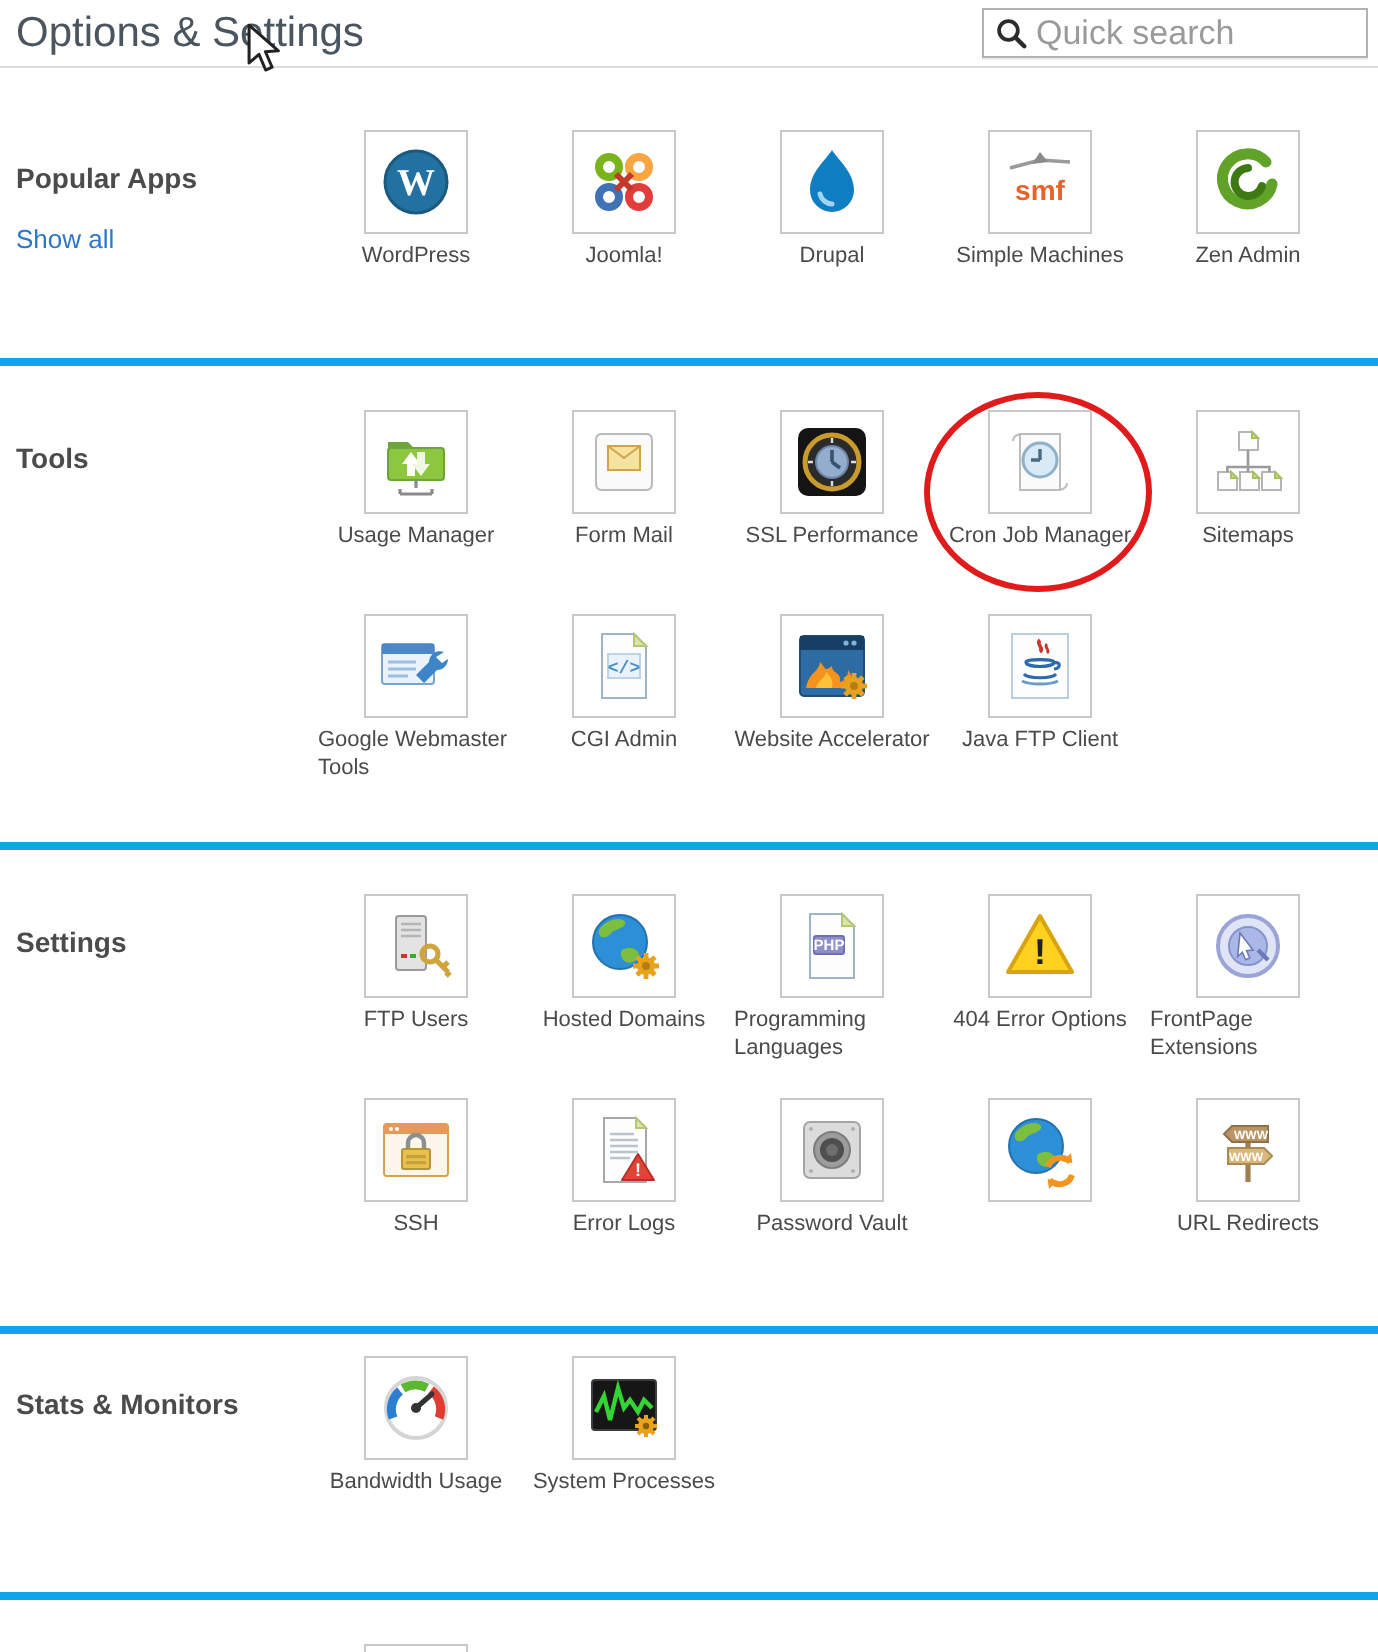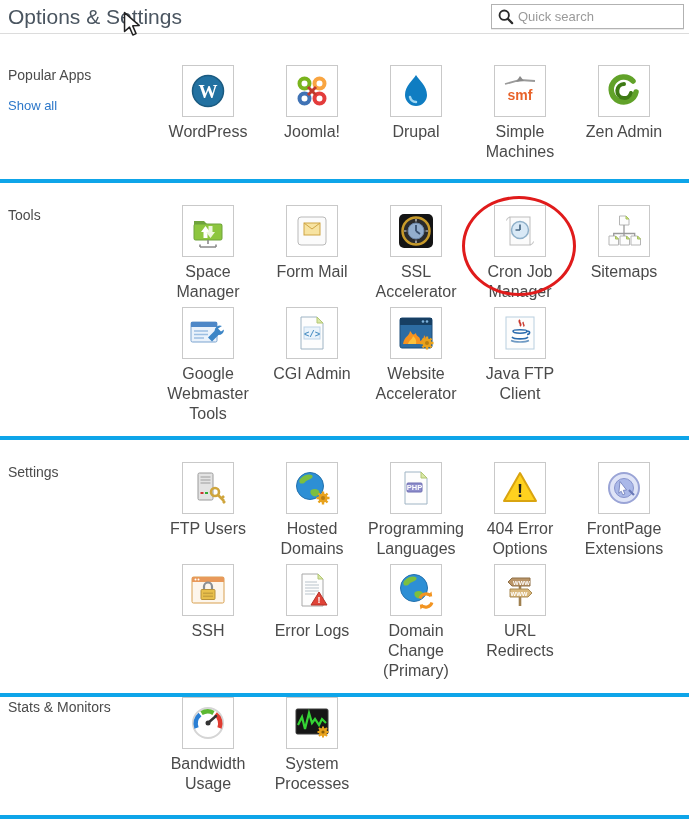--- a/index.html
+++ b/index.html
@@ -4,34 +4,34 @@
 <style>
   * { margin:0; padding:0; box-sizing:border-box; }
   html,body { width:689px; height:826px; overflow:hidden; background:#fff;
     font-family:"Liberation Sans", sans-serif; position:relative; }
   .header { position:relative; height:34px; border-bottom:1px solid #dcdcdc; }
   .page-title { position:absolute; left:8px; top:5px; font-size:21px; font-weight:400; color:#4a5560; }
   .search-box { position:absolute; top:4px; right:5px; width:193px; height:25px;
     border:1px solid #b2b2b2; background:#fff; display:flex; align-items:center;
     padding:0 5px; box-shadow:0 1px 0 #ececec; }
   .search-box svg { flex:0 0 auto; margin-right:4px; }
-  .search-input { border:none; outline:none; flex:1; font-size:13px; color:#444; min-width:0; background:transparent; font-family:"Liberation Sans", sans-serif; }
+  .search-input { border:none; outline:none; flex:1; font-size:17px; color:#444; min-width:0; background:transparent; font-family:"Liberation Sans", sans-serif; }
   .search-input::placeholder { color:#9a9a9a; }
   .section { display:flex; padding:22px 0 12px; border-top:4px solid #0ea5e9; }
   .section.first { border-top:none; padding-top:31px; }
-  .section.stats { padding-top:0; padding-bottom:16px; }
+  .section.stats { padding-top:11px; padding-bottom:16px; }
   .section.last { padding-top:22px; padding-bottom:0; }
   .section-head { width:156px; padding-left:8px; flex:0 0 auto; }
-  .section-heading { font-size:14px; font-weight:normal; color:#4b4b4b; margin-top:2px; }
+  .section-heading { font-size:14px; font-weight:bold; color:#4b4b4b; margin-top:16px; }
   .show-all { font-size:13px; color:#2c77c9; margin-top:15px; cursor:pointer; }
   .tiles { width:520px; display:flex; flex-wrap:wrap; align-content:flex-start; }
   .tile { width:104px; min-height:102px; display:flex; flex-direction:column; align-items:center; position:relative; cursor:pointer; }
   .tile-box { width:52px; height:52px; border:1px solid #c9c9c9; background:#fff;
     display:flex; align-items:center; justify-content:center; flex:0 0 auto; }
-  .tile-label { font-size:16px; color:#4a4a4a; text-align:center; margin-top:5px; line-height:1.25; max-width:98px; }
+  .tile-label { font-size:11px; color:#4a4a4a; text-align:left; margin-top:5px; line-height:1.25; max-width:98px; }
   .highlight-ring { position:absolute; left:-6px; top:-9px; width:114px; height:100px;
     border:3px solid #e01b1b; border-radius:50%; pointer-events:none; z-index:5; }
   .cursor { position:absolute; left:120px; top:11px; z-index:10; pointer-events:none; }
 </style>
 </head>
 <body>
 
 <div class="header">
   <div class="page-title">Options &amp; Settings</div>
   <div class="search-box">
@@ -113,21 +113,21 @@
           <div class="tile-box">
             <svg viewBox="0 0 40 40" width="40" height="40">
               <path d="M6 10h10l3 3h15v3H6Z" fill="#6fa33c"></path>
               <rect x="6" y="13" width="28" height="16" rx="1.5" fill="#8dc63f" stroke="#6fa33c"></rect>
               <path d="M15.5 27v-6H13l4.5-6 4.5 6h-2.5v6Z" fill="#fff"></path>
               <path d="M24.5 15v6H27l-4.5 6-4.5-6h2.5" fill="#e9f5d8" opacity="0"></path>
               <path d="M28.5 15v6H31l-4.5 6-4.5-6h2.5v-6Z" fill="#eef7df" transform="translate(-4,0)"></path>
               <path d="M20 29v4M12 36h16M12 33.5V36M28 33.5V36" stroke="#8a8a8a" stroke-width="1.6" fill="none"></path>
             </svg>
           </div>
-          <div class="tile-label">Space Manager</div>
+          <div class="tile-label">Usage Manager</div>
         </div>
         <div class="tile">
           <div class="tile-box">
             <svg viewBox="0 0 40 40" width="40" height="40">
               <path d="M9 6h22q3 0 3 3v22q0 3-3 3H9q-3 0-3-3V9q0-3 3-3Z" fill="#fbfbfb" stroke="#b9b9b9"></path>
               <rect x="12" y="12" width="16" height="12" fill="#f7e3a1" stroke="#cfa545"></rect>
               <path d="M12 12l8 6 8-6" fill="none" stroke="#cfa545"></path>
             </svg>
           </div>
           <div class="tile-label">Form Mail</div>
@@ -137,21 +137,21 @@
             <svg viewBox="0 0 40 40" width="40" height="40">
               <rect x="3" y="3" width="34" height="34" rx="5" fill="#141414"></rect>
               <circle cx="20" cy="20" r="13.5" fill="#2b2b2b" stroke="#c89b2a" stroke-width="2.5"></circle>
               <circle cx="20" cy="20" r="8" fill="#93aecd" stroke="#6c86a8"></circle>
               <path d="M20 20v-6M20 20l4 3" stroke="#39506e" stroke-width="1.8"></path>
               <g stroke="#ddd" stroke-width="1.2">
                 <path d="M20 8v2.5M20 29.5V32M8 20h2.5M29.5 20H32"></path>
               </g>
             </svg>
           </div>
-          <div class="tile-label">SSL Accelerator</div>
+          <div class="tile-label">SSL Performance</div>
         </div>
         <div class="tile">
           <div class="tile-box">
             <svg viewBox="0 0 40 40" width="40" height="40">
               <rect x="10" y="6" width="20" height="28" fill="#fbfbfb" stroke="#bdbdbd"></rect>
               <path d="M10 6q-3.5 1-3.5 3.5M30 34q3.5-1 3.5-3.5" stroke="#bdbdbd" fill="none"></path>
               <circle cx="20" cy="19" r="8.5" fill="#d9e9f6" stroke="#8fb0c9" stroke-width="1.5"></circle>
               <path d="M20 19v-5.5M20 19h-4.5" stroke="#4a6a86" stroke-width="1.7"></path>
             </svg>
           </div>
@@ -329,32 +329,46 @@
               </g>
               <path d="M27 22l8 13H19Z" fill="#e04338" stroke="#b53229" stroke-linejoin="round"></path>
               <text x="27" y="33" font-size="9" font-weight="bold" fill="#fff" text-anchor="middle">!</text>
             </svg>
           </div>
           <div class="tile-label">Error Logs</div>
         </div>
         <div class="tile">
           <div class="tile-box">
             <svg viewBox="0 0 40 40" width="40" height="40">
+              <rect x="6" y="6" width="28" height="28" rx="3" fill="#dcdcdc" stroke="#a5a5a5"></rect>
+              <circle cx="9.5" cy="9.5" r="1" fill="#b0b0b0"></circle>
+              <circle cx="30.5" cy="9.5" r="1" fill="#b0b0b0"></circle>
+              <circle cx="9.5" cy="30.5" r="1" fill="#b0b0b0"></circle>
+              <circle cx="30.5" cy="30.5" r="1" fill="#b0b0b0"></circle>
+              <circle cx="20" cy="20" r="9" fill="#9c9c9c" stroke="#7d7d7d"></circle>
+              <circle cx="20" cy="20" r="6" fill="#4f4f4f"></circle>
+              <circle cx="20" cy="20" r="3" fill="#6e6e6e"></circle>
+            </svg>
+          </div>
+          <div class="tile-label">Password Vault</div>
+        </div>
+        <div class="tile">
+          <div class="tile-box">
+            <svg viewBox="0 0 40 40" width="40" height="40">
               <circle cx="18" cy="18" r="13.5" fill="#2d8fd5" stroke="#2371ad"></circle>
               <path d="M8 11c4-4.5 9.5-5.5 12-3.7 2 1.8-1 3.7-3.7 4.6-3.7 1-2.8 3.7-6.5 3.7-2.8 0-2.8-2.8-1.8-4.6Z" fill="#7cbf3f"></path>
               <path d="M19 22c3.7-1.8 7.4-1 8.3 1.8.9 1.8-1.8 4.6-4.6 4.6s-5.5-3.7-3.7-6.4Z" fill="#7cbf3f"></path>
               <g fill="none" stroke="#f29422" stroke-width="3">
                 <path d="M24 28.5a6.5 6.5 0 0 1 11-2.5"></path>
                 <path d="M36 32.5a6.5 6.5 0 0 1-11 2.5"></path>
               </g>
               <path d="M35.5 21.5l.7 5-5-.7Z" fill="#f29422"></path>
               <path d="M24.5 39.5l-.7-5 5 .7Z" fill="#f29422"></path>
             </svg>
           </div>
-          <div class="tile-label">Domain Change (Primary)</div>
         </div>
         <div class="tile">
           <div class="tile-box">
             <svg viewBox="0 0 40 40" width="40" height="40">
               <rect x="18.7" y="8" width="2.6" height="28" fill="#a08050"></rect>
               <path d="M30 8H12l-4 4 4 4h18Z" fill="#b99467" stroke="#8f7048"></path>
               <text x="21.5" y="14.5" font-size="6" font-weight="bold" fill="#fff" text-anchor="middle">WWW</text>
               <path d="M10 19h18l4 4-4 4H10Z" fill="#d9b87c" stroke="#a98a54"></path>
               <text x="19" y="25.5" font-size="6" font-weight="bold" fill="#fff" text-anchor="middle">WWW</text>
             </svg>

